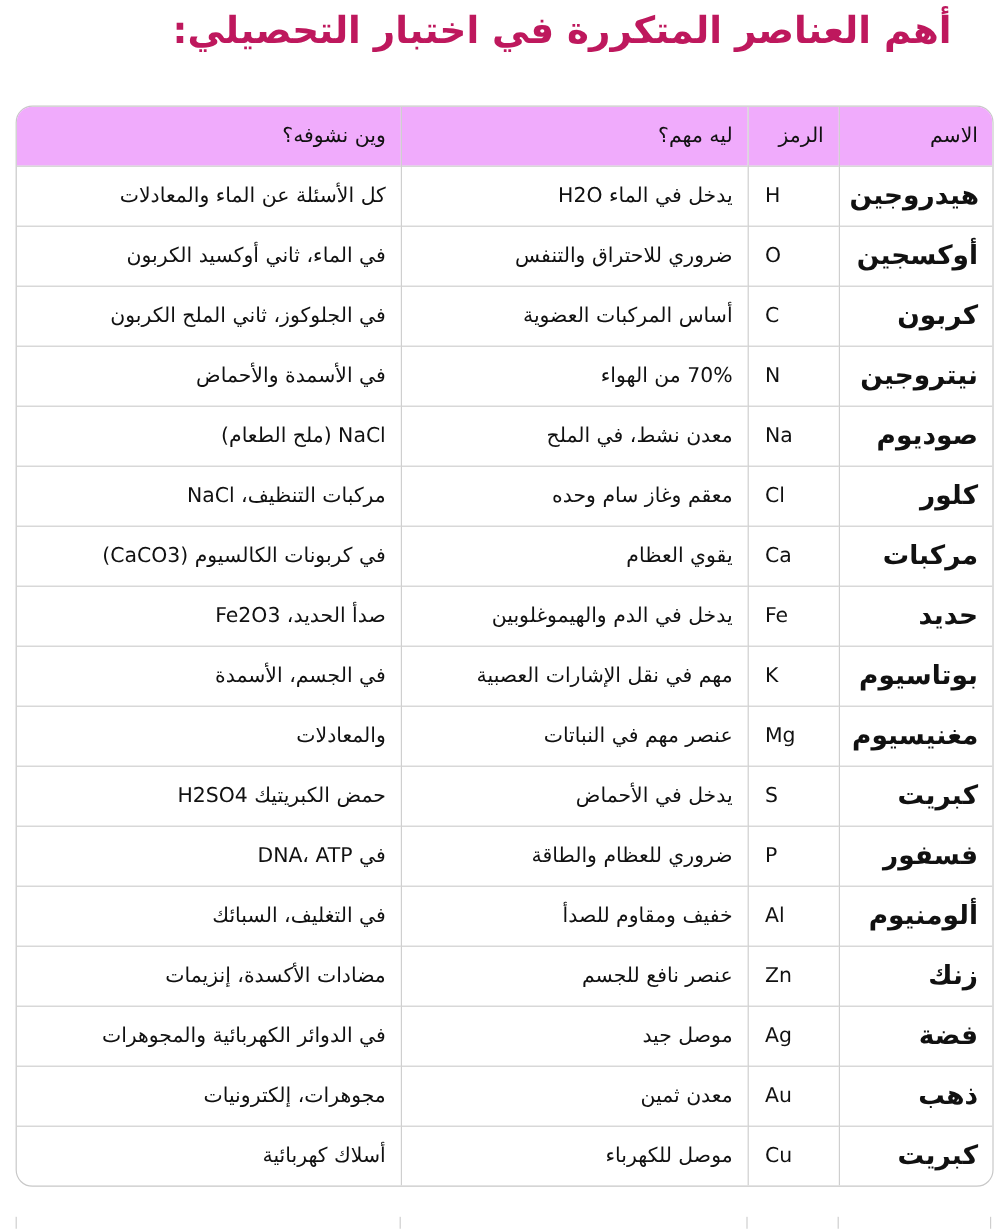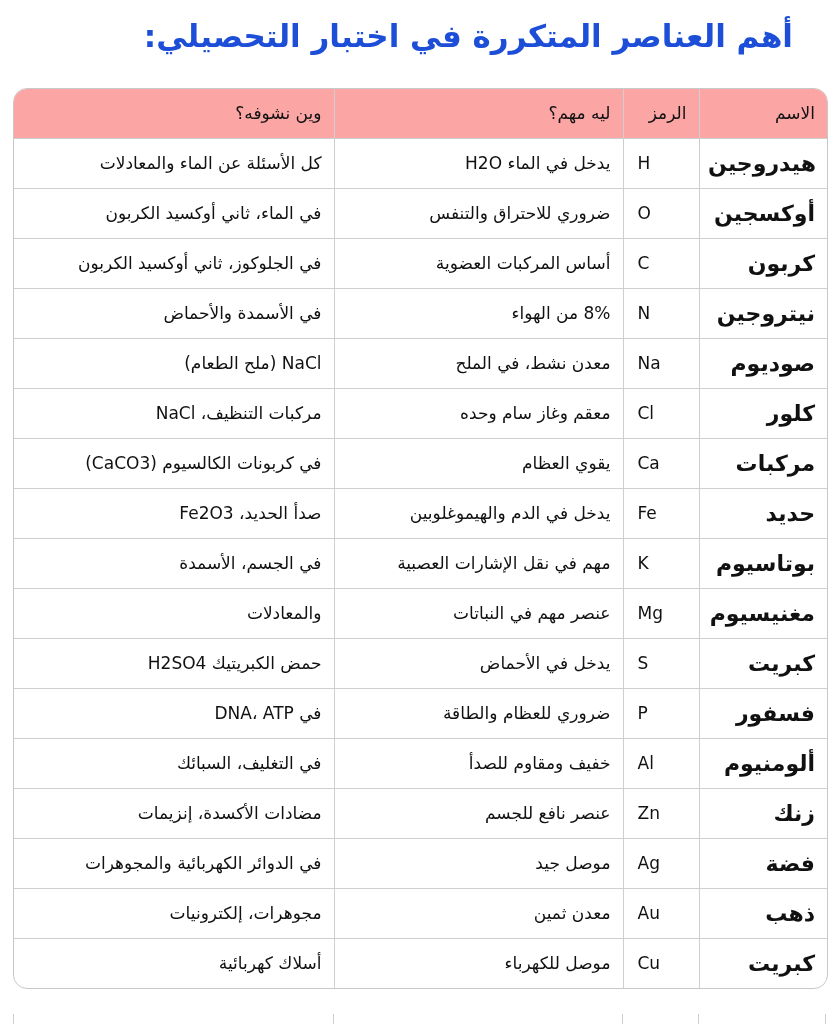--- a/index.html
+++ b/index.html
@@ -2,35 +2,35 @@
 <html><head>
   <meta charset="utf-8">
   <style>
     html, body { margin: 0; padding: 0; }
     body {
       width: 829px; height: 1024px; background: #ffffff; overflow: hidden;
       font-family: "DejaVu Sans", "Liberation Sans", sans-serif; color: #111;
       position: relative;
     }
     .title {
-      position: absolute; top: 18px; right: 36px; margin: 0;
-      font-size: 31px; font-weight: bold; direction: rtl; color: #1d4ed8;
+      position: absolute; top: 8px; right: 36px; margin: 0;
+      font-size: 31px; font-weight: bold; direction: rtl; color: #be185d;
       letter-spacing: 0;
     }
     .tbl-wrap {
       position: absolute; top: 88px; left: 13px; width: 813px;
       border: 1px solid #c8c8c8; border-radius: 14px; overflow: hidden;
     }
     table { border-collapse: collapse; width: 100%; direction: rtl; table-layout: fixed; }
     th, td {
       border-left: 1px solid #cfcfcf; border-bottom: 1px solid #cfcfcf;
       text-align: right; padding: 0 12px; white-space: nowrap; overflow: hidden;
       font-size: 17px; height: 50px; box-sizing: border-box;
     }
-    th { background: #fca5a5; font-weight: normal; height: 49px; font-size: 17px; }
+    th { background: #f0abfc; font-weight: normal; height: 49px; font-size: 17px; }
     tr td:last-child, tr th:last-child { border-left: none; }
     tbody tr:last-child td { border-bottom: none; }
     td.name { font-weight: bold; font-size: 22px; }
     td.sym { direction: ltr; text-align: left; padding-left: 14px; }
     .col-name { width: 128px; }
     .col-sym { width: 76px; }
     .col-why { width: 289px; }
     .col-where { width: 320px; }
     .next-table {
       position: absolute; top: 1014px; left: 13px; width: 813px; height: 20px;
@@ -69,26 +69,26 @@
         <tr>
           <td class="name">أوكسجين</td>
           <td class="sym">O</td>
           <td class="why">ضروري للاحتراق والتنفس</td>
           <td class="where">في الماء، ثاني أوكسيد الكربون</td>
         </tr>
         <tr>
           <td class="name">كربون</td>
           <td class="sym">C</td>
           <td class="why">أساس المركبات العضوية</td>
-          <td class="where">في الجلوكوز، ثاني أوكسيد الكربون</td>
+          <td class="where">في الجلوكوز، ثاني الملح الكربون</td>
         </tr>
         <tr>
           <td class="name">نيتروجين</td>
           <td class="sym">N</td>
-          <td class="why">8% من الهواء</td>
+          <td class="why">70% من الهواء</td>
           <td class="where">في الأسمدة والأحماض</td>
         </tr>
         <tr>
           <td class="name">صوديوم</td>
           <td class="sym">Na</td>
           <td class="why">معدن نشط، في الملح</td>
           <td class="where">NaCl (ملح الطعام)</td>
         </tr>
         <tr>
           <td class="name">كلور</td>

